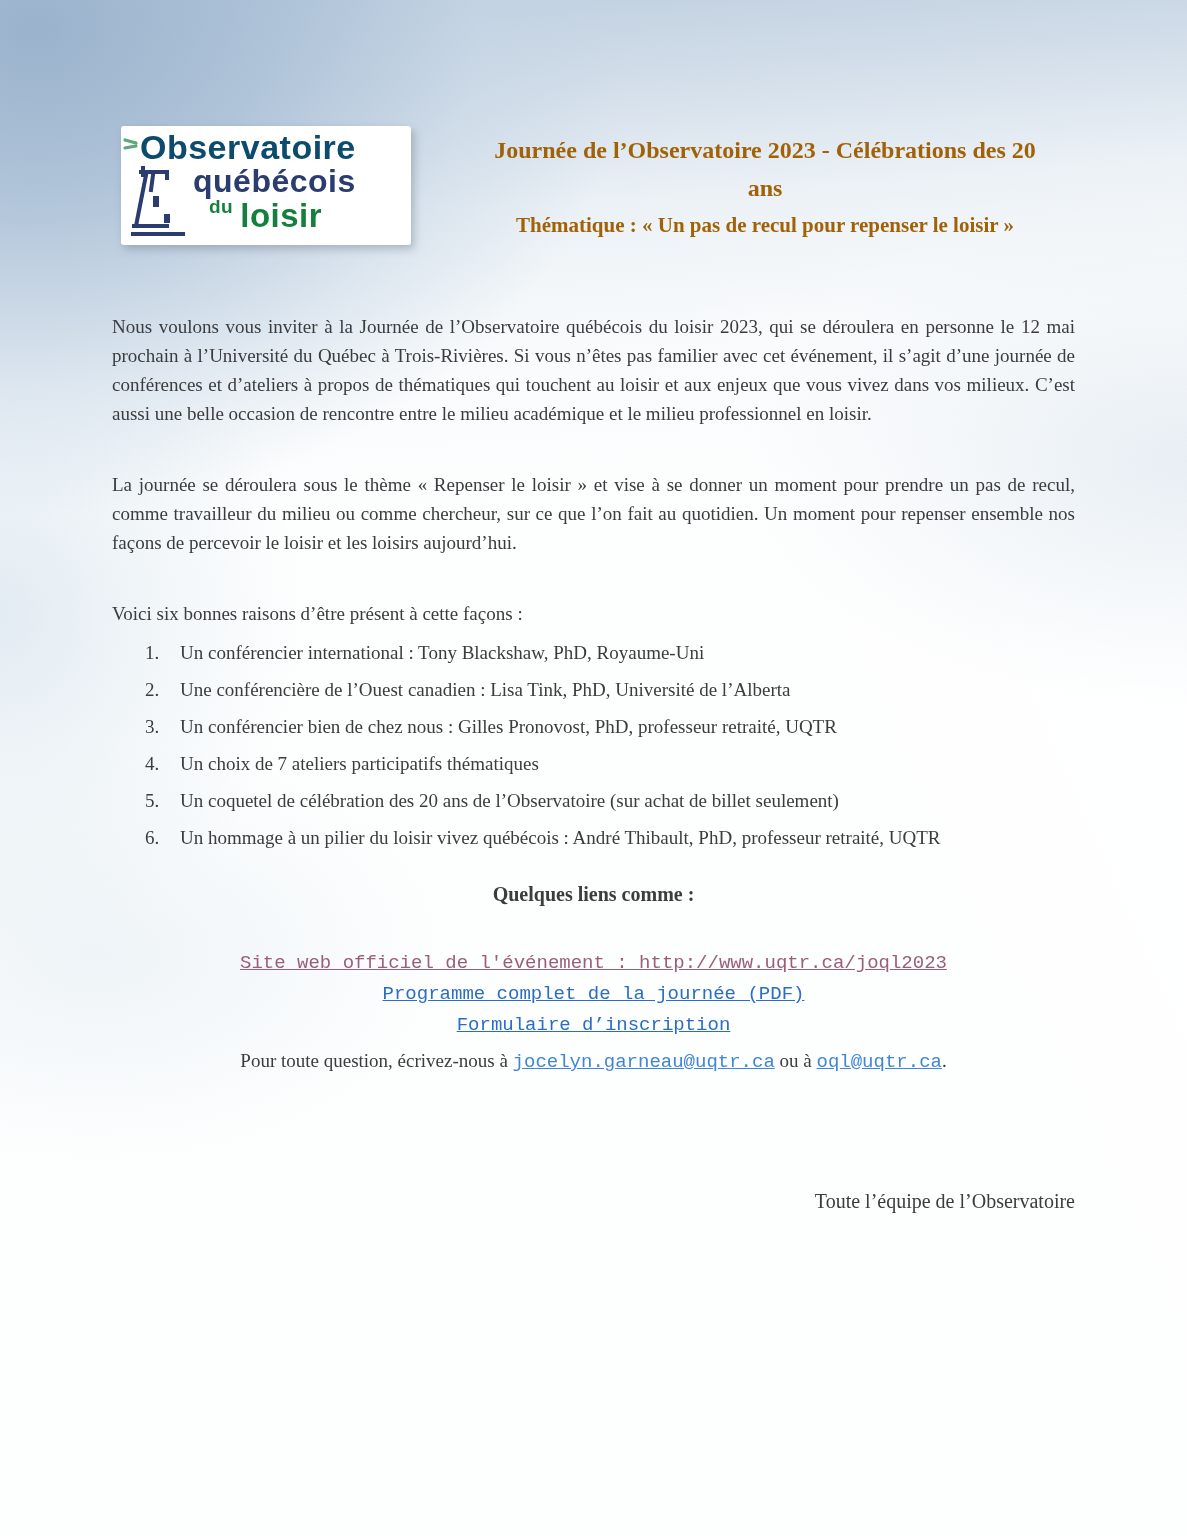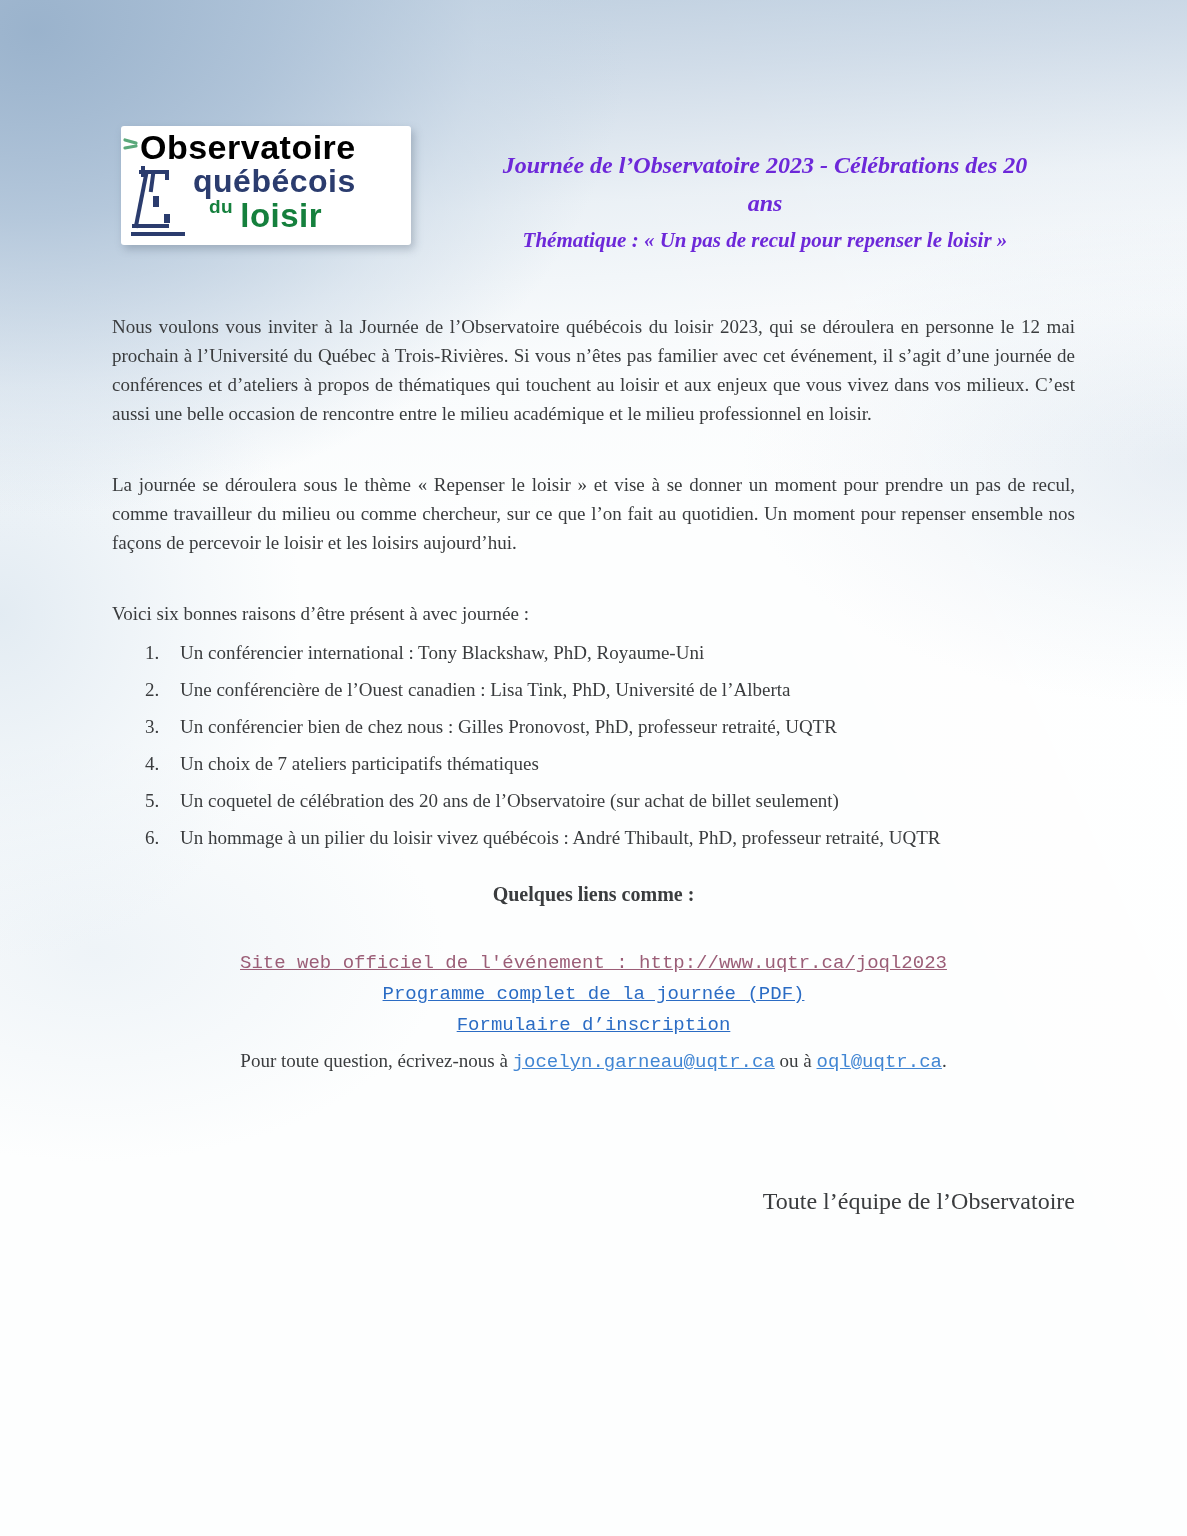--- a/index.html
+++ b/index.html
@@ -22,44 +22,43 @@
     box-shadow:3px 4px 8px rgba(80,95,115,0.35);
   }
   .logo-font{font-family:"Liberation Sans", sans-serif;font-weight:bold;}
   .logo-line1{position:absolute;left:19px;top:2px;font-size:34px;letter-spacing:0.5px;}
   .logo-line2{position:absolute;left:72px;top:37px;font-size:32px;letter-spacing:0.5px;}
   .logo-line3{position:absolute;left:88px;top:70px;font-size:33px;letter-spacing:0.5px;}
   .logo-du{font-size:19px;vertical-align:14px;margin-right:7px;}
   .tower-icon{position:absolute;left:10px;top:38px;}
   .rays-icon{position:absolute;left:2px;top:10px;}
   .title-block{
-    position:absolute;left:450px;top:146px;width:630px;text-align:center;
-    color:#6d28d9;
-    font-style:italic;
+    position:absolute;left:450px;top:131px;width:630px;text-align:center;
+    color:#a16207;
   }
   .title-line{font-size:24px;font-weight:bold;line-height:38px;white-space:nowrap;}
   .subtitle{font-size:21px;font-weight:bold;line-height:36px;white-space:nowrap;}
   .content{
     position:absolute;left:112px;top:312px;width:963px;
     font-size:19px;line-height:29px;color:#3a3c3e;
   }
   .para{margin:0 0 42px 0;text-align:justify;}
   .list-intro{margin:0 0 10px 0;}
   ol.reasons{margin:0;padding:0 0 0 52px;list-style:decimal;}
   ol.reasons li{padding-left:16px;margin-bottom:8px;line-height:29px;}
   .links-heading{margin-top:28px;text-align:center;font-weight:bold;font-size:20px;}
   .link-row{text-align:center;margin-top:0;line-height:29px;}
   .link-row.first{margin-top:38px;}
   a{cursor:pointer;font-family:Liberation Mono, monospace;}
   .link-visited{color:#9b5e77;text-decoration:underline;}
   .link-blue{color:#2b6cc4;text-decoration:underline;}
   .link-email{color:#4286d3;text-decoration:underline;}
   .contact-row{text-align:center;margin-top:6px;line-height:29px;}
   .farewell{margin-top:45px;text-align:center;font-weight:bold;font-size:20px;}
-  .signature{margin-top:110px;text-align:right;font-size:24px;}
+  .signature{margin-top:110px;text-align:right;font-size:20px;}
 </style>
 </head>
 <body>
 
 <div class="logo-card">
   <svg class="rays-icon" width="16" height="22" viewBox="0 0 16 22">
     <path d="M2 4 L13 7 M2 12 L13 10" stroke="#5aa87a" stroke-width="3.2" fill="none" stroke-linecap="round"></path>
   </svg>
   <svg class="tower-icon" width="58" height="78" viewBox="0 0 58 78">
     <g stroke="#2b3c6e" stroke-width="4" fill="none" stroke-linecap="square">
@@ -67,37 +66,37 @@
       <path d="M10 8 L36 8"></path>
       <path d="M36 8 L36 14"></path>
       <path d="M15 11 L5 62"></path>
       <path d="M22 11 L20 26"></path>
       <path d="M3 62 L36 62"></path>
       <path d="M2 70 L52 70"></path>
     </g>
     <rect x="22" y="32" width="6" height="11" fill="#2b3c6e"></rect>
     <rect x="33" y="50" width="6" height="9" fill="#2b3c6e"></rect>
   </svg>
-  <div class="logo-font logo-line1" style="color:#000000">Observatoire</div>
+  <div class="logo-font logo-line1" style="color:#0c4a6e">Observatoire</div>
   <div class="logo-font logo-line2" style="color:#2b3c6e">québécois</div>
   <div class="logo-font logo-line3" style="color:#15803d">
     <span class="logo-du">du</span><span>loisir</span>
   </div>
 </div>
 
 <div class="title-block">
   <div class="title-line">Journée de l’Observatoire 2023 - Célébrations des 20</div>
   <div class="title-line">ans</div>
   <div class="subtitle">Thématique : « Un pas de recul pour repenser le loisir »</div>
 </div>
 
 <div class="content">
   <p class="para">Nous voulons vous inviter à la Journée de l’Observatoire québécois du loisir 2023, qui se déroulera en personne le 12 mai prochain à l’Université du Québec à Trois-Rivières. Si vous n’êtes pas familier avec cet événement, il s’agit d’une journée de conférences et d’ateliers à propos de thématiques qui touchent au loisir et aux enjeux que vous vivez dans vos milieux. C’est aussi une belle occasion de rencontre entre le milieu académique et le milieu professionnel en loisir.</p>
   <p class="para">La journée se déroulera sous le thème « Repenser le loisir » et vise à se donner un moment pour prendre un pas de recul, comme travailleur du milieu ou comme chercheur, sur ce que l’on fait au quotidien. Un moment pour repenser ensemble nos façons de percevoir le loisir et les loisirs aujourd’hui.</p>
-  <p class="list-intro">Voici six bonnes raisons d’être présent à avec journée :</p>
+  <p class="list-intro">Voici six bonnes raisons d’être présent à cette façons :</p>
   <ol class="reasons">
     <li>Un conférencier international : Tony Blackshaw, PhD, Royaume-Uni</li>
     <li>Une conférencière de l’Ouest canadien : Lisa Tink, PhD, Université de l’Alberta</li>
     <li>Un conférencier bien de chez nous : Gilles Pronovost, PhD, professeur retraité, UQTR</li>
     <li>Un choix de 7 ateliers participatifs thématiques</li>
     <li>Un coquetel de célébration des 20 ans de l’Observatoire (sur achat de billet seulement)</li>
     <li>Un hommage à un pilier du loisir vivez québécois : André Thibault, PhD, professeur retraité, UQTR</li>
   </ol>
 
   <div class="links-heading">Quelques liens comme :</div>

